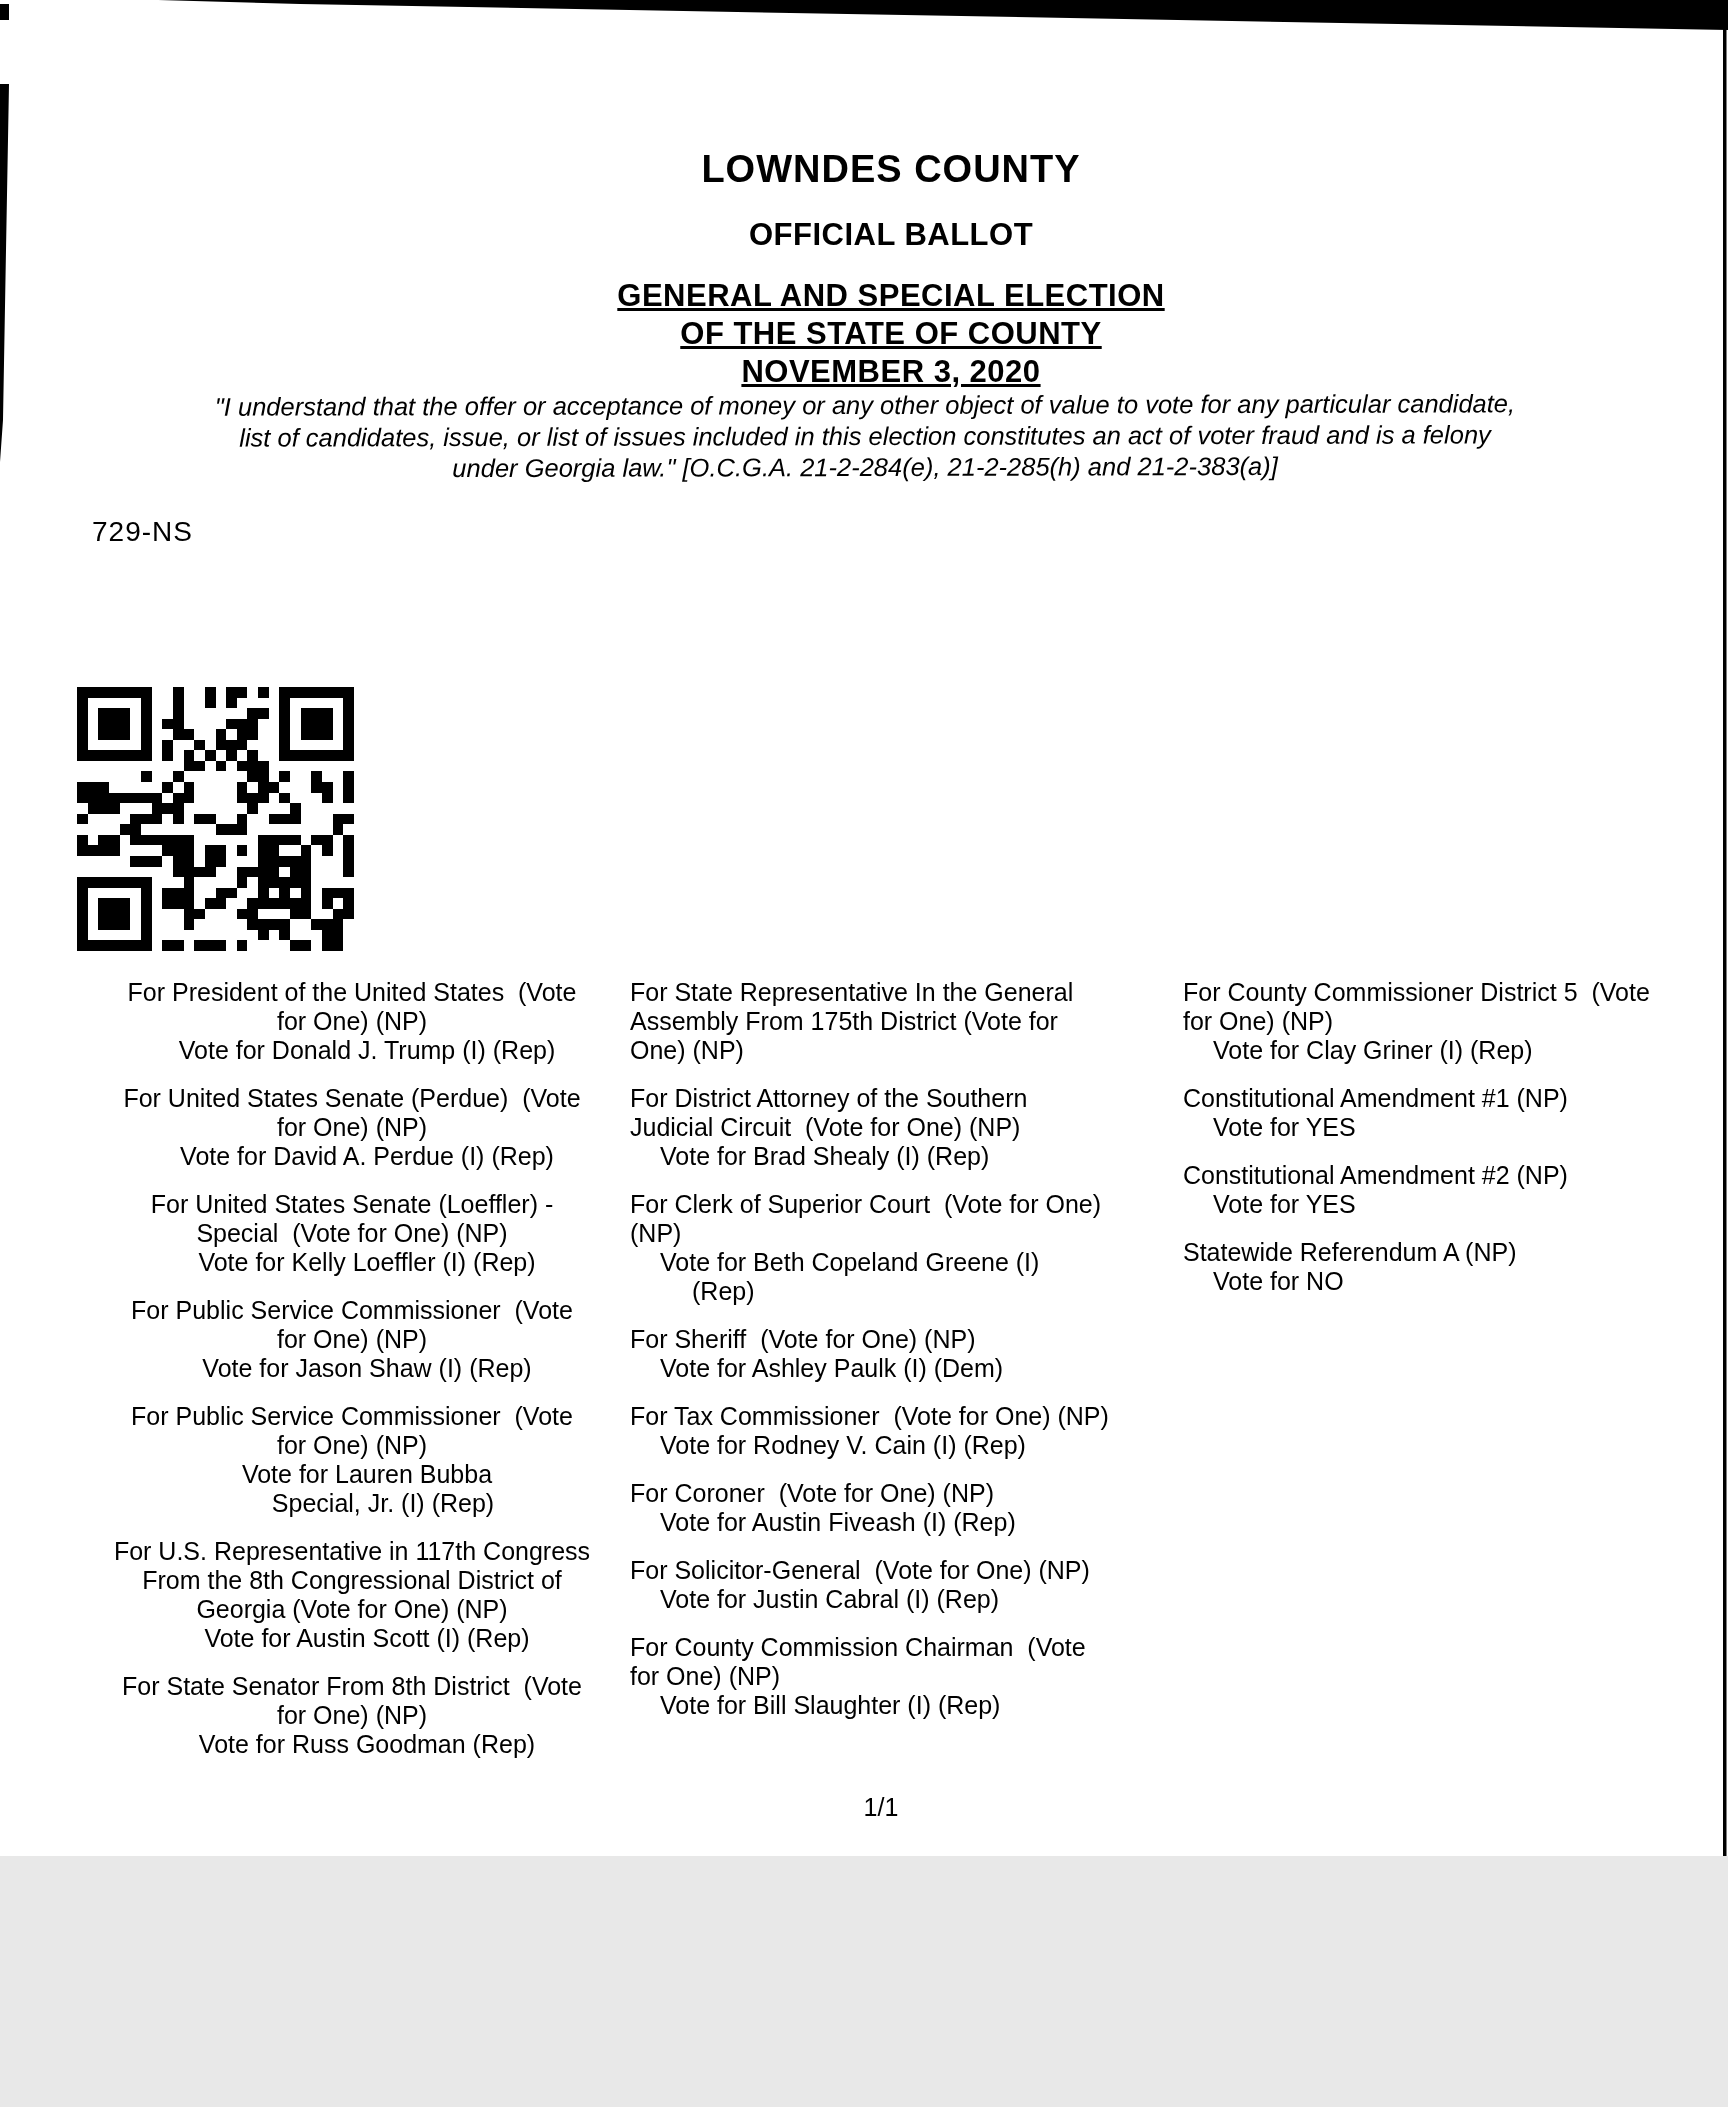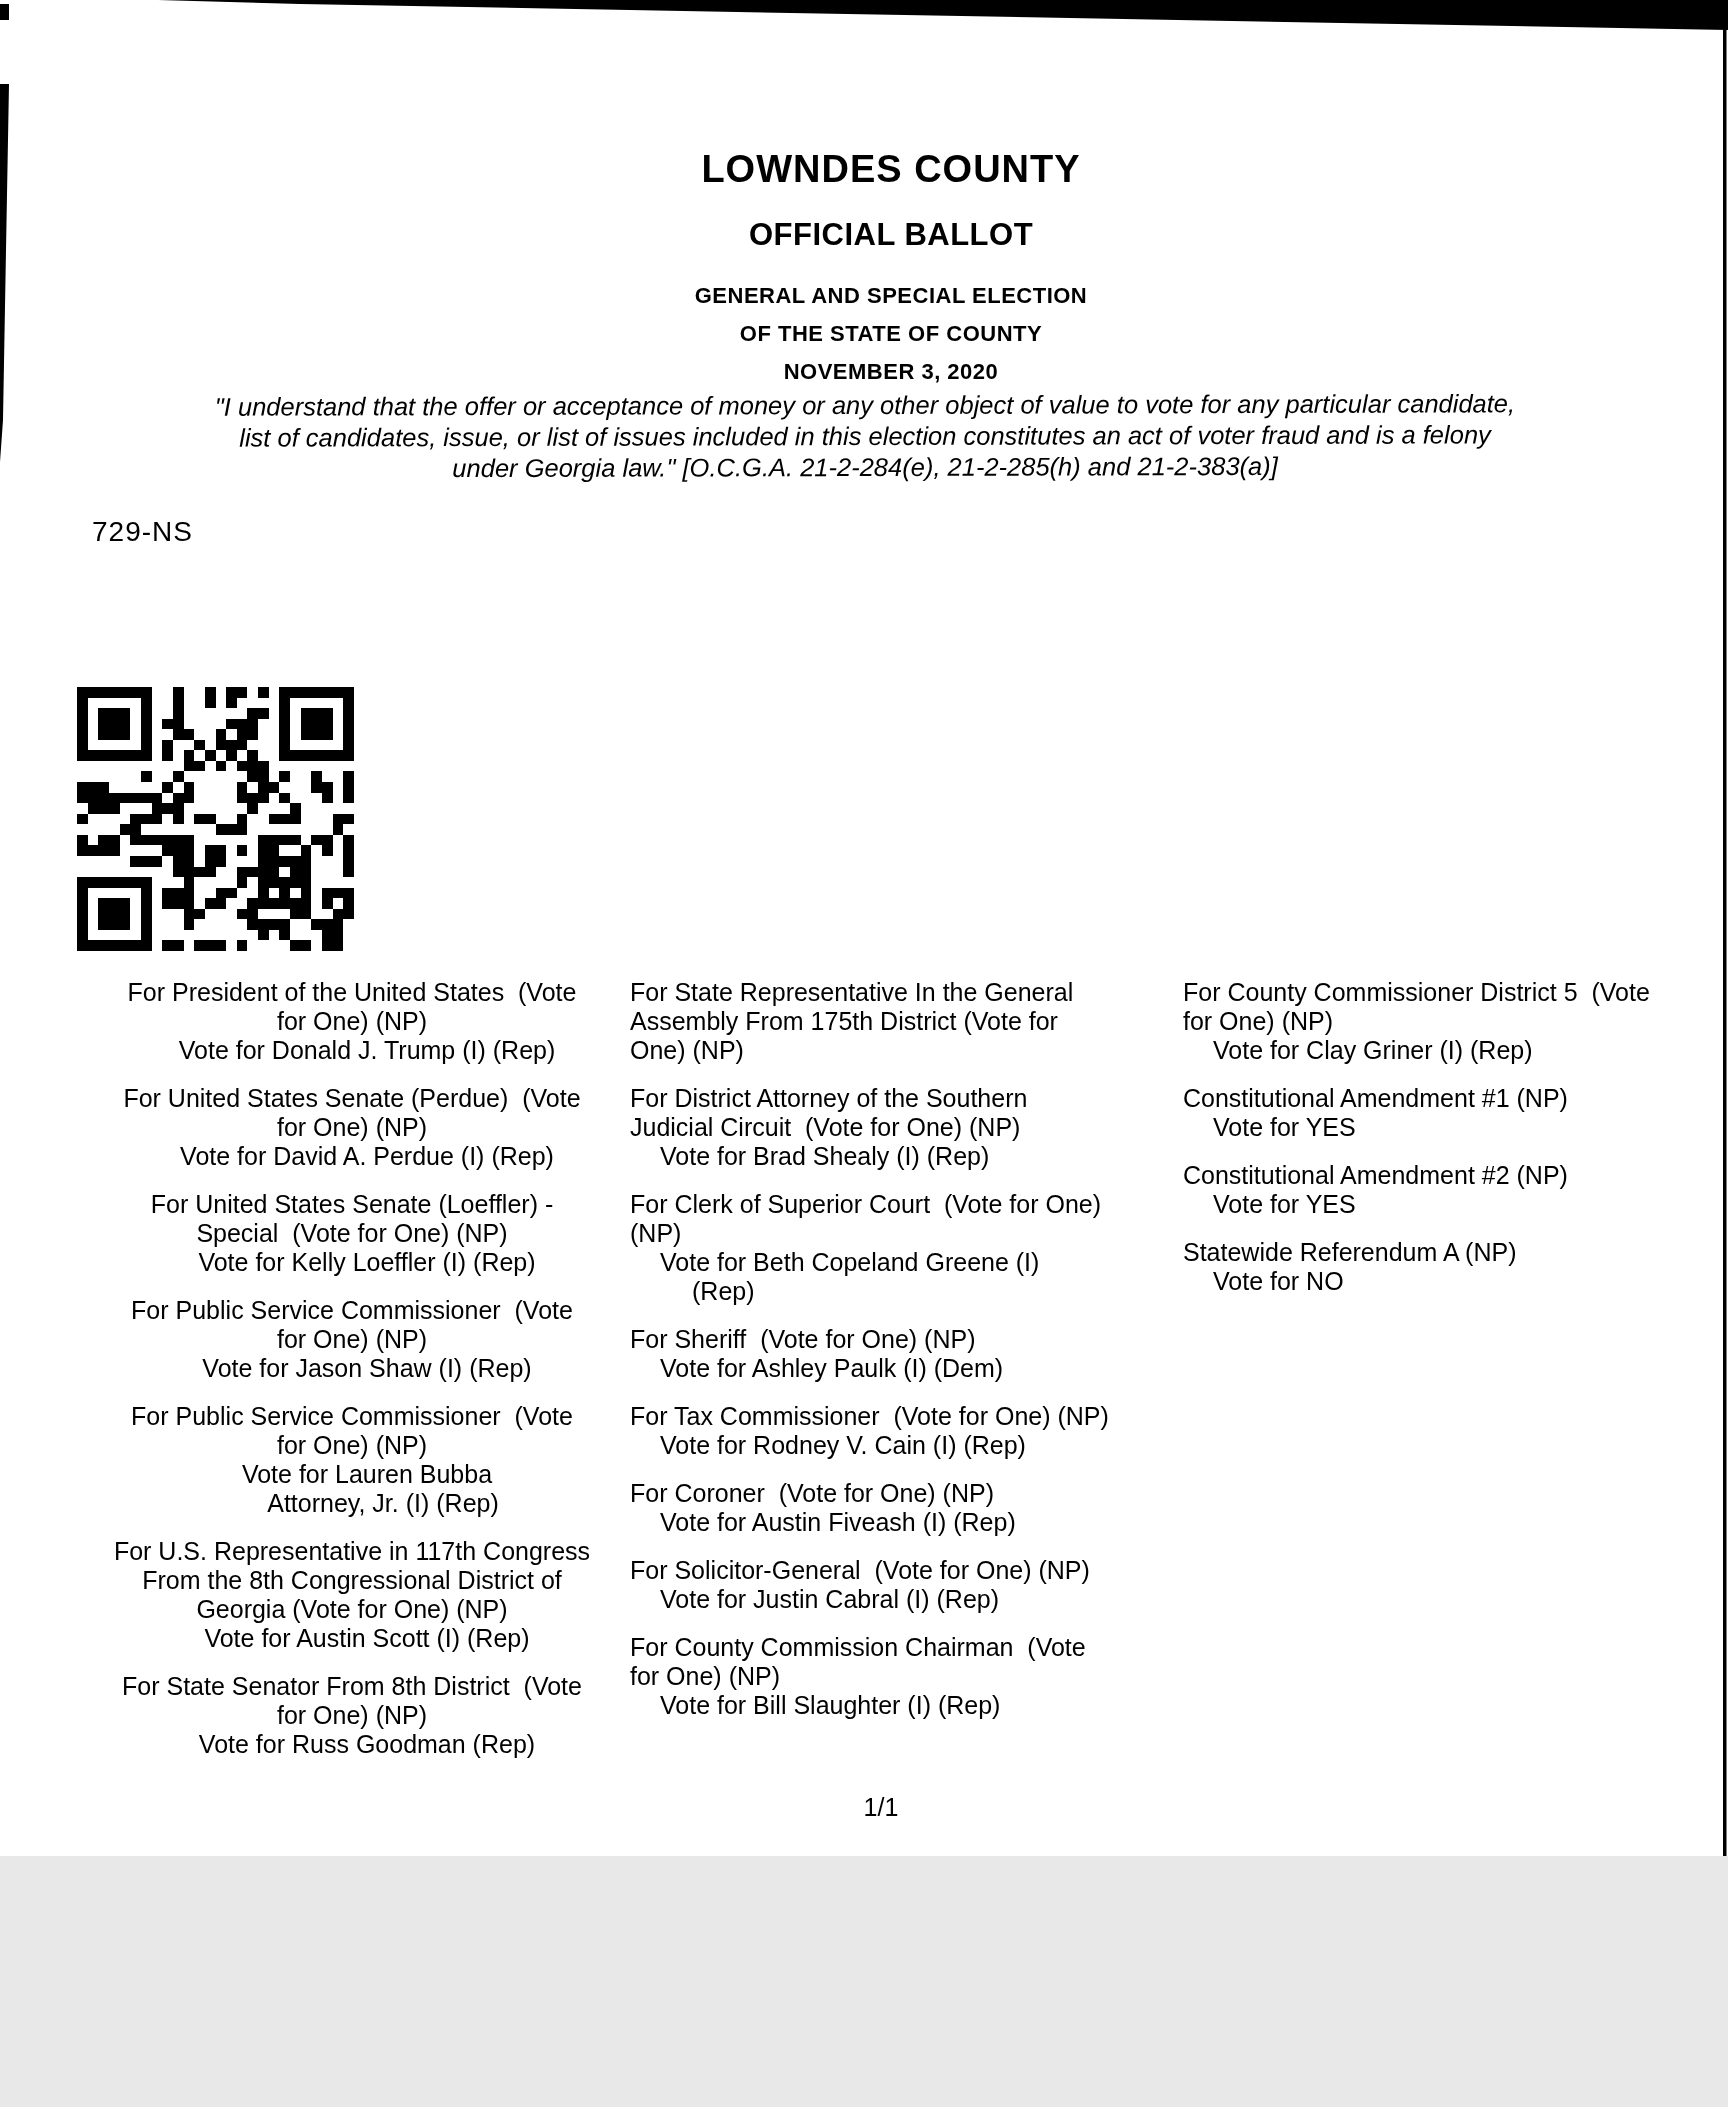--- a/index.html
+++ b/index.html
@@ -5,21 +5,21 @@
   html,body{margin:0;padding:0;background:#e8e8e8;}
   .page{
     position:relative; width:1728px; height:1856px;
     background:#ffffff; overflow:hidden;
     font-family:"Liberation Sans", sans-serif; color:#000;
   }
   
   .hdr{position:absolute; top:148px; left:55px; width:1672px; text-align:center;}
   .hdr .county{font-size:38px; font-weight:bold; letter-spacing:1px;}
   .hdr .ballot-type{font-size:31px; font-weight:bold; margin-top:26px; letter-spacing:.5px;}
-  .hdr .election{margin-top:24px; font-size:22px; font-weight:bold; line-height:38px; letter-spacing:.5px;}
+  .hdr .election{margin-top:24px; font-size:31px; font-weight:bold; line-height:38px; letter-spacing:.5px;text-decoration:underline;}
   
   .disclaimer{
     position:absolute; top:390px; left:40px; width:1650px; text-align:center;
     font-style:italic; font-size:25.5px; line-height:31px; transform:rotate(-0.15deg);
   }
   
   .style-no{position:absolute; left:80px; top:516px; font-size:28px; letter-spacing:1px;margin-left:12px;}
   .qr{position:absolute; left:77px; top:687px; width:277px; height:264px;}
   .pageno{position:absolute; top:1793px; left:0; width:1762px; text-align:center; font-size:25px;}
   
@@ -301,21 +301,21 @@
       </div>
       <div class="contest">
         <div class="ln ind0">For Public Service Commissioner  (Vote</div>
         <div class="ln ind0">for One) (NP)</div>
         <div class="ln ind1">Vote for Jason Shaw (I) (Rep)</div>
       </div>
       <div class="contest">
         <div class="ln ind0">For Public Service Commissioner  (Vote</div>
         <div class="ln ind0">for One) (NP)</div>
         <div class="ln ind1">Vote for Lauren Bubba</div>
-        <div class="ln ind2">Attorney, Jr. (I) (Rep)</div>
+        <div class="ln ind2">Special, Jr. (I) (Rep)</div>
       </div>
       <div class="contest">
         <div class="ln ind0">For U.S. Representative in 117th Congress</div>
         <div class="ln ind0">From the 8th Congressional District of</div>
         <div class="ln ind0">Georgia (Vote for One) (NP)</div>
         <div class="ln ind1">Vote for Austin Scott (I) (Rep)</div>
       </div>
       <div class="contest">
         <div class="ln ind0">For State Senator From 8th District  (Vote</div>
         <div class="ln ind0">for One) (NP)</div>

